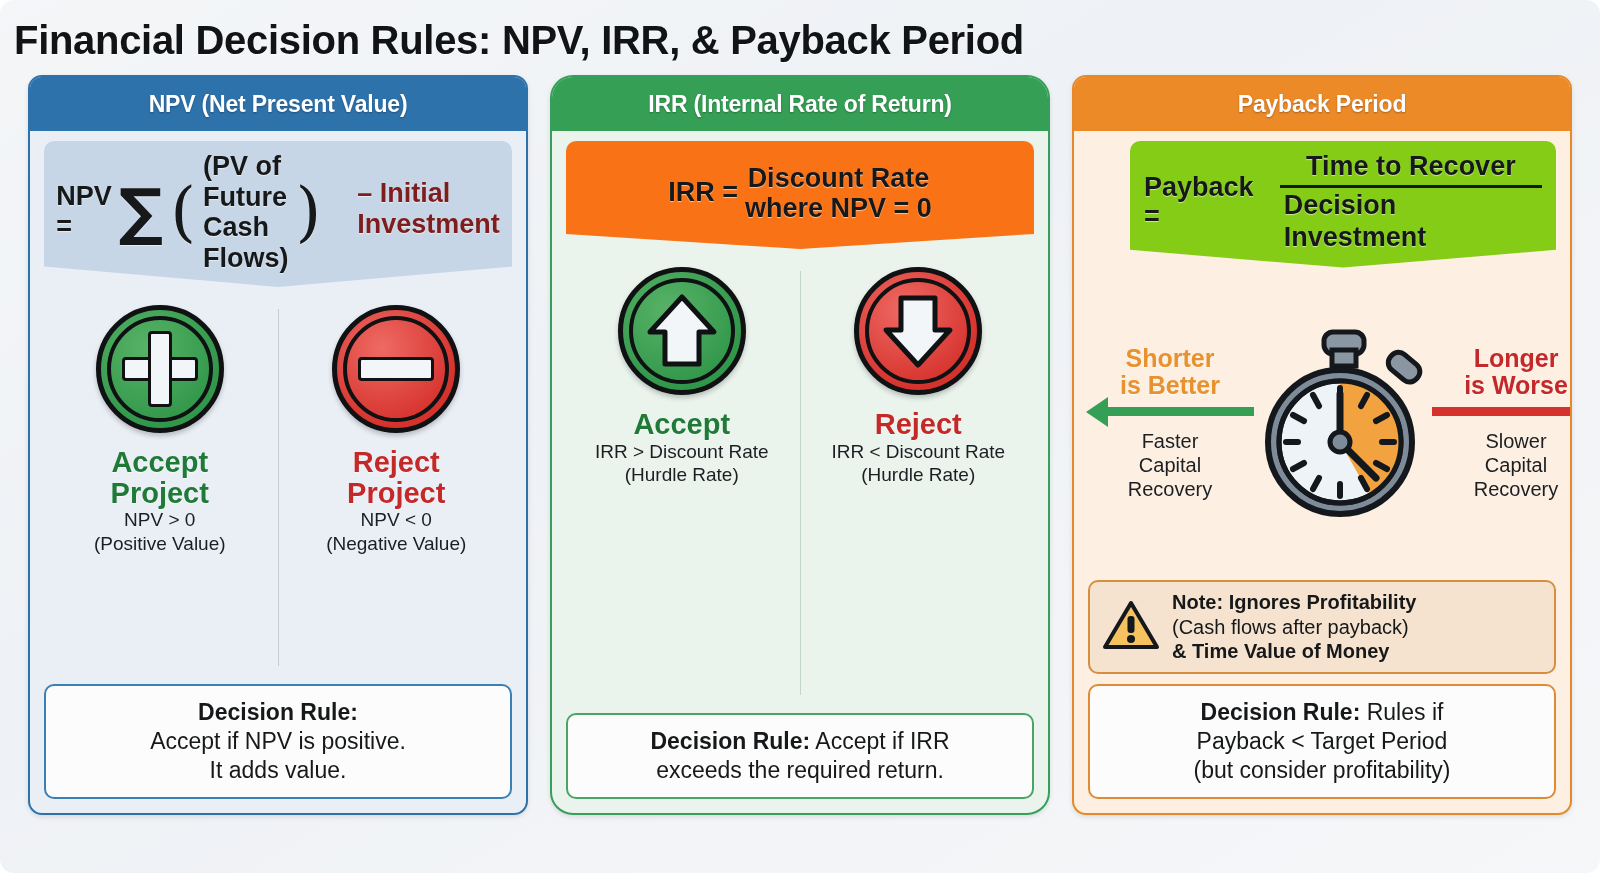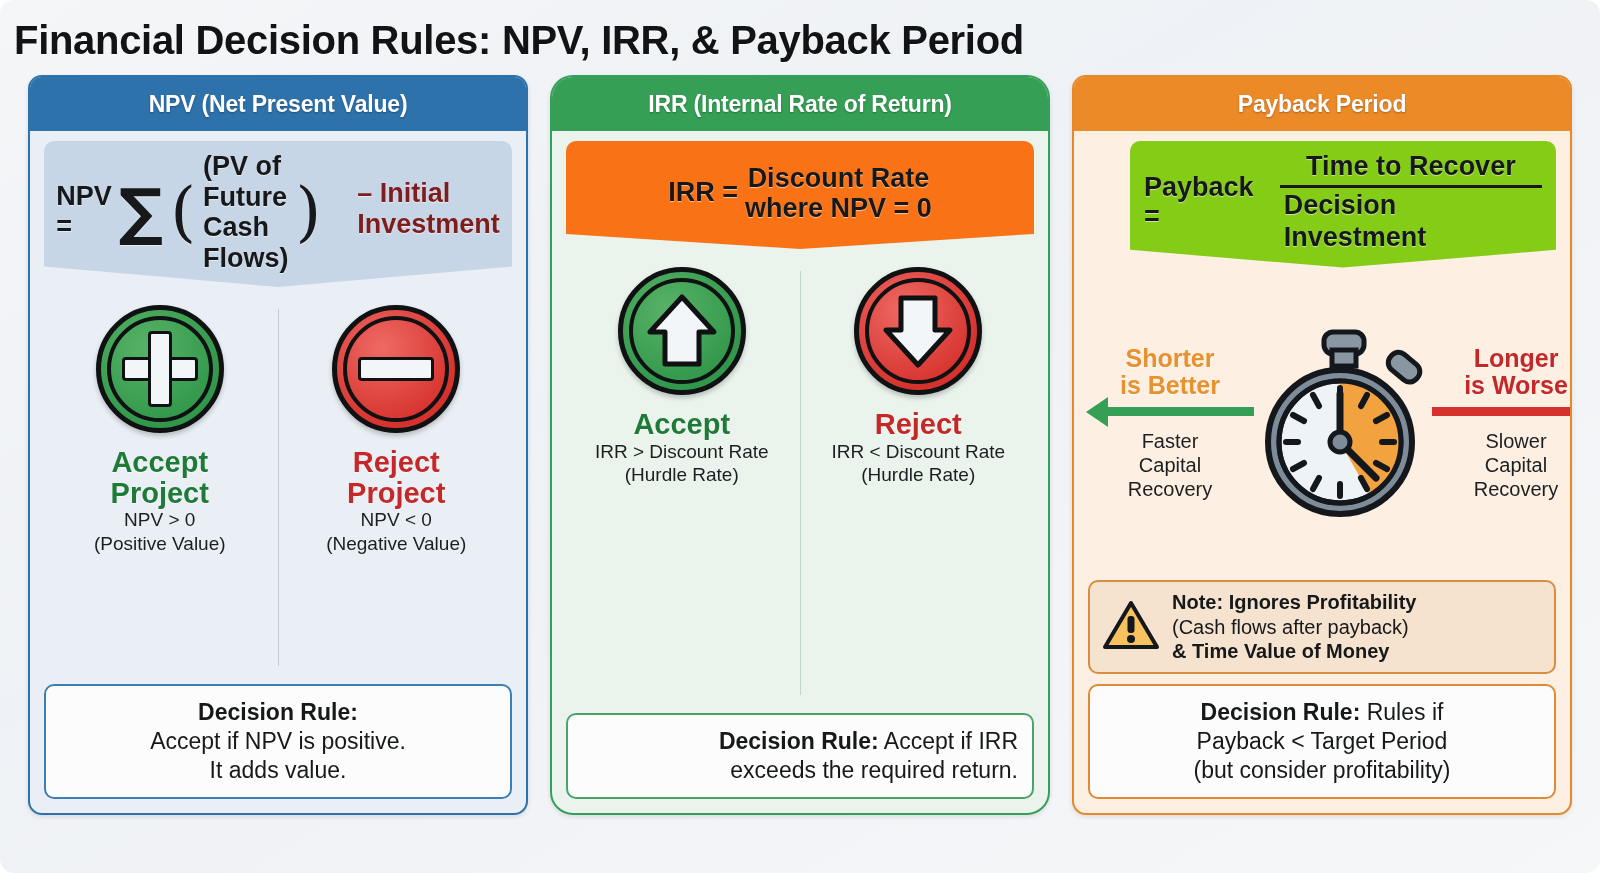--- a/index.html
+++ b/index.html
@@ -161,21 +161,21 @@
     margin: 0 2px 2px 2px;
     background: #fbfcfb;
     border: 2px solid;
     border-radius: 10px;
     padding: 12px 14px;
     text-align: center;
     font-size: 23px; color: #16181a; line-height: 1.26;
     flex: 0 0 auto;
   }
   .panel.npv .rule-box { border-color: #3c7fb5; }
-  .panel.irr .rule-box { border-color: #4aa468; text-align: right; }
+  .panel.irr .rule-box { border-color: #4aa468; }
   .panel.pay .rule-box { border-color: #e08b33; }
   .rule-box b { font-weight: bold; }
 
   
   .pay-mid {
     flex: 1 1 auto;
     display: flex; align-items: center; justify-content: flex-start;
     position: relative;
     padding: 4px 0 0 0;
   }

